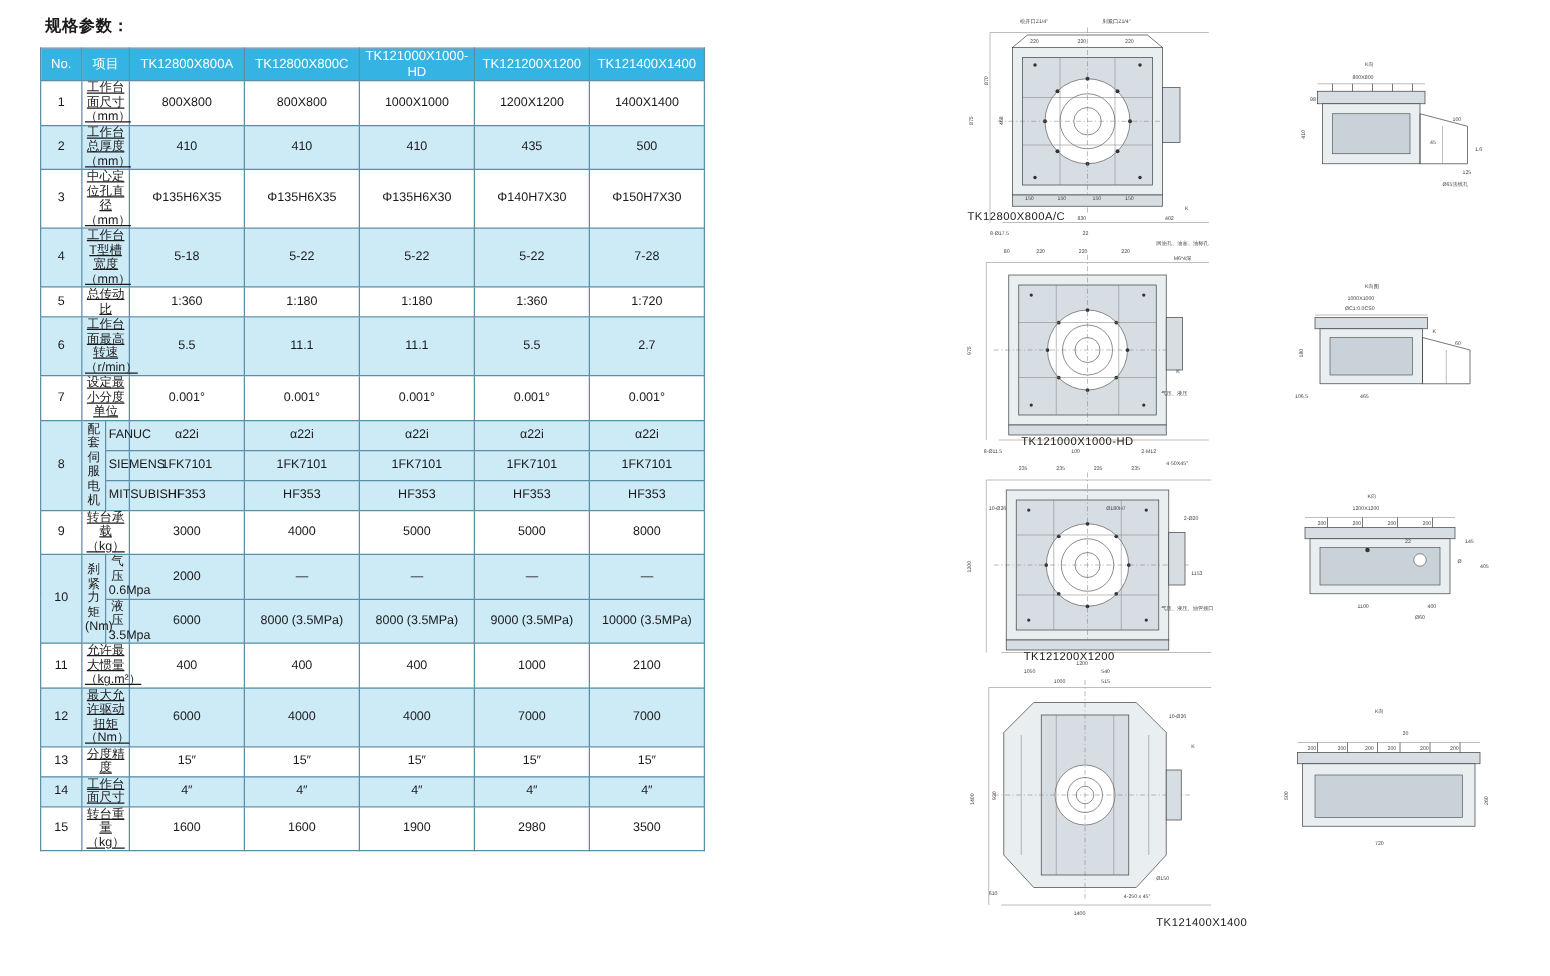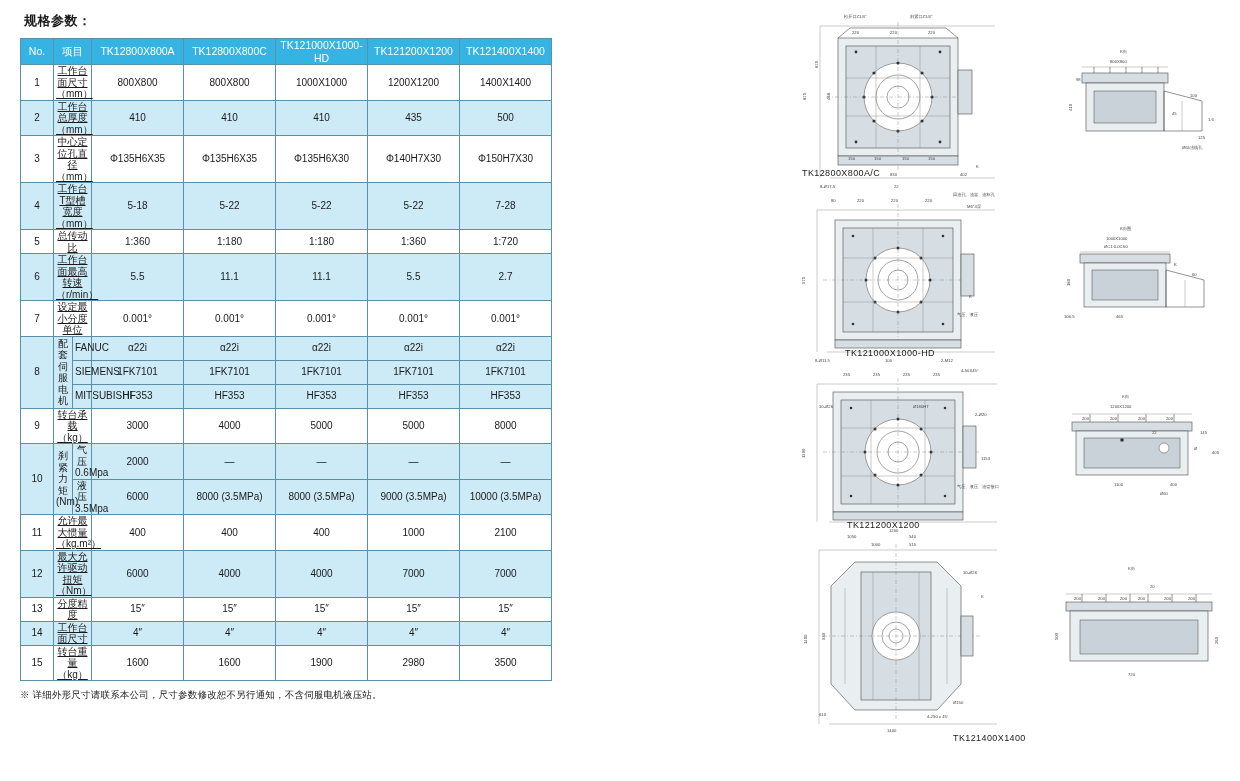--- a/index.html
+++ b/index.html
@@ -20,21 +20,21 @@
     width: 1240px;
     height: 781px;
   }
   
   .left-pane {
     position: absolute;
     left: 0;
     top: 0;
     width: 660px;
     height: 781px;
-    padding: 12px 0 0 20px;
+    padding: 12px 0 0 32px;
     box-sizing: border-box;
   }
   .spec-title {
     font-size: 13px;
     font-weight: bold;
     color: #1a1a1a;
     margin: 0 0 8px 4px;
     letter-spacing: 0.5px;
   }
   table.spec {
@@ -72,21 +72,21 @@
   td.c-val { width: 87px; }
   .note {
     font-size: 9.5px;
     margin-top: 8px;
     color: #1a1a1a;
     letter-spacing: 0.2px;
   }
   
   .right-pane {
     position: absolute;
-    left: 660px;
+    left: 632px;
     top: 0;
     width: 580px;
     height: 573px;
   }
   .drawing-block {
     position: absolute;
   }
   .dwg-caption {
     position: absolute;
     font-size: 9px;
@@ -298,21 +298,20 @@
           <td class="c-item-merged" colspan="2">转台重量（kg）</td>
           <td>1600</td>
           <td>1600</td>
           <td>1900</td>
           <td>2980</td>
           <td>3500</td>
         </tr>
       </tbody>
     </table>
 
-    <div class="note">※ 详细外形尺寸请联系本公司，尺寸参数修改恕不另行通知，不含伺服电机液压站。</div>
   </div>
 
   <div class="right-pane">
 
     <div class="drawing-block" style="left:130px; top:8px;">
       <svg width="230" height="185" viewBox="0 0 230 185">
 
         <path class="ln-thin" d="M30 18 L205 18 M30 18 L30 170 M40 170 L205 170"></path>
 
         <rect class="fillbody" x="48" y="30" width="120" height="118"></rect>

